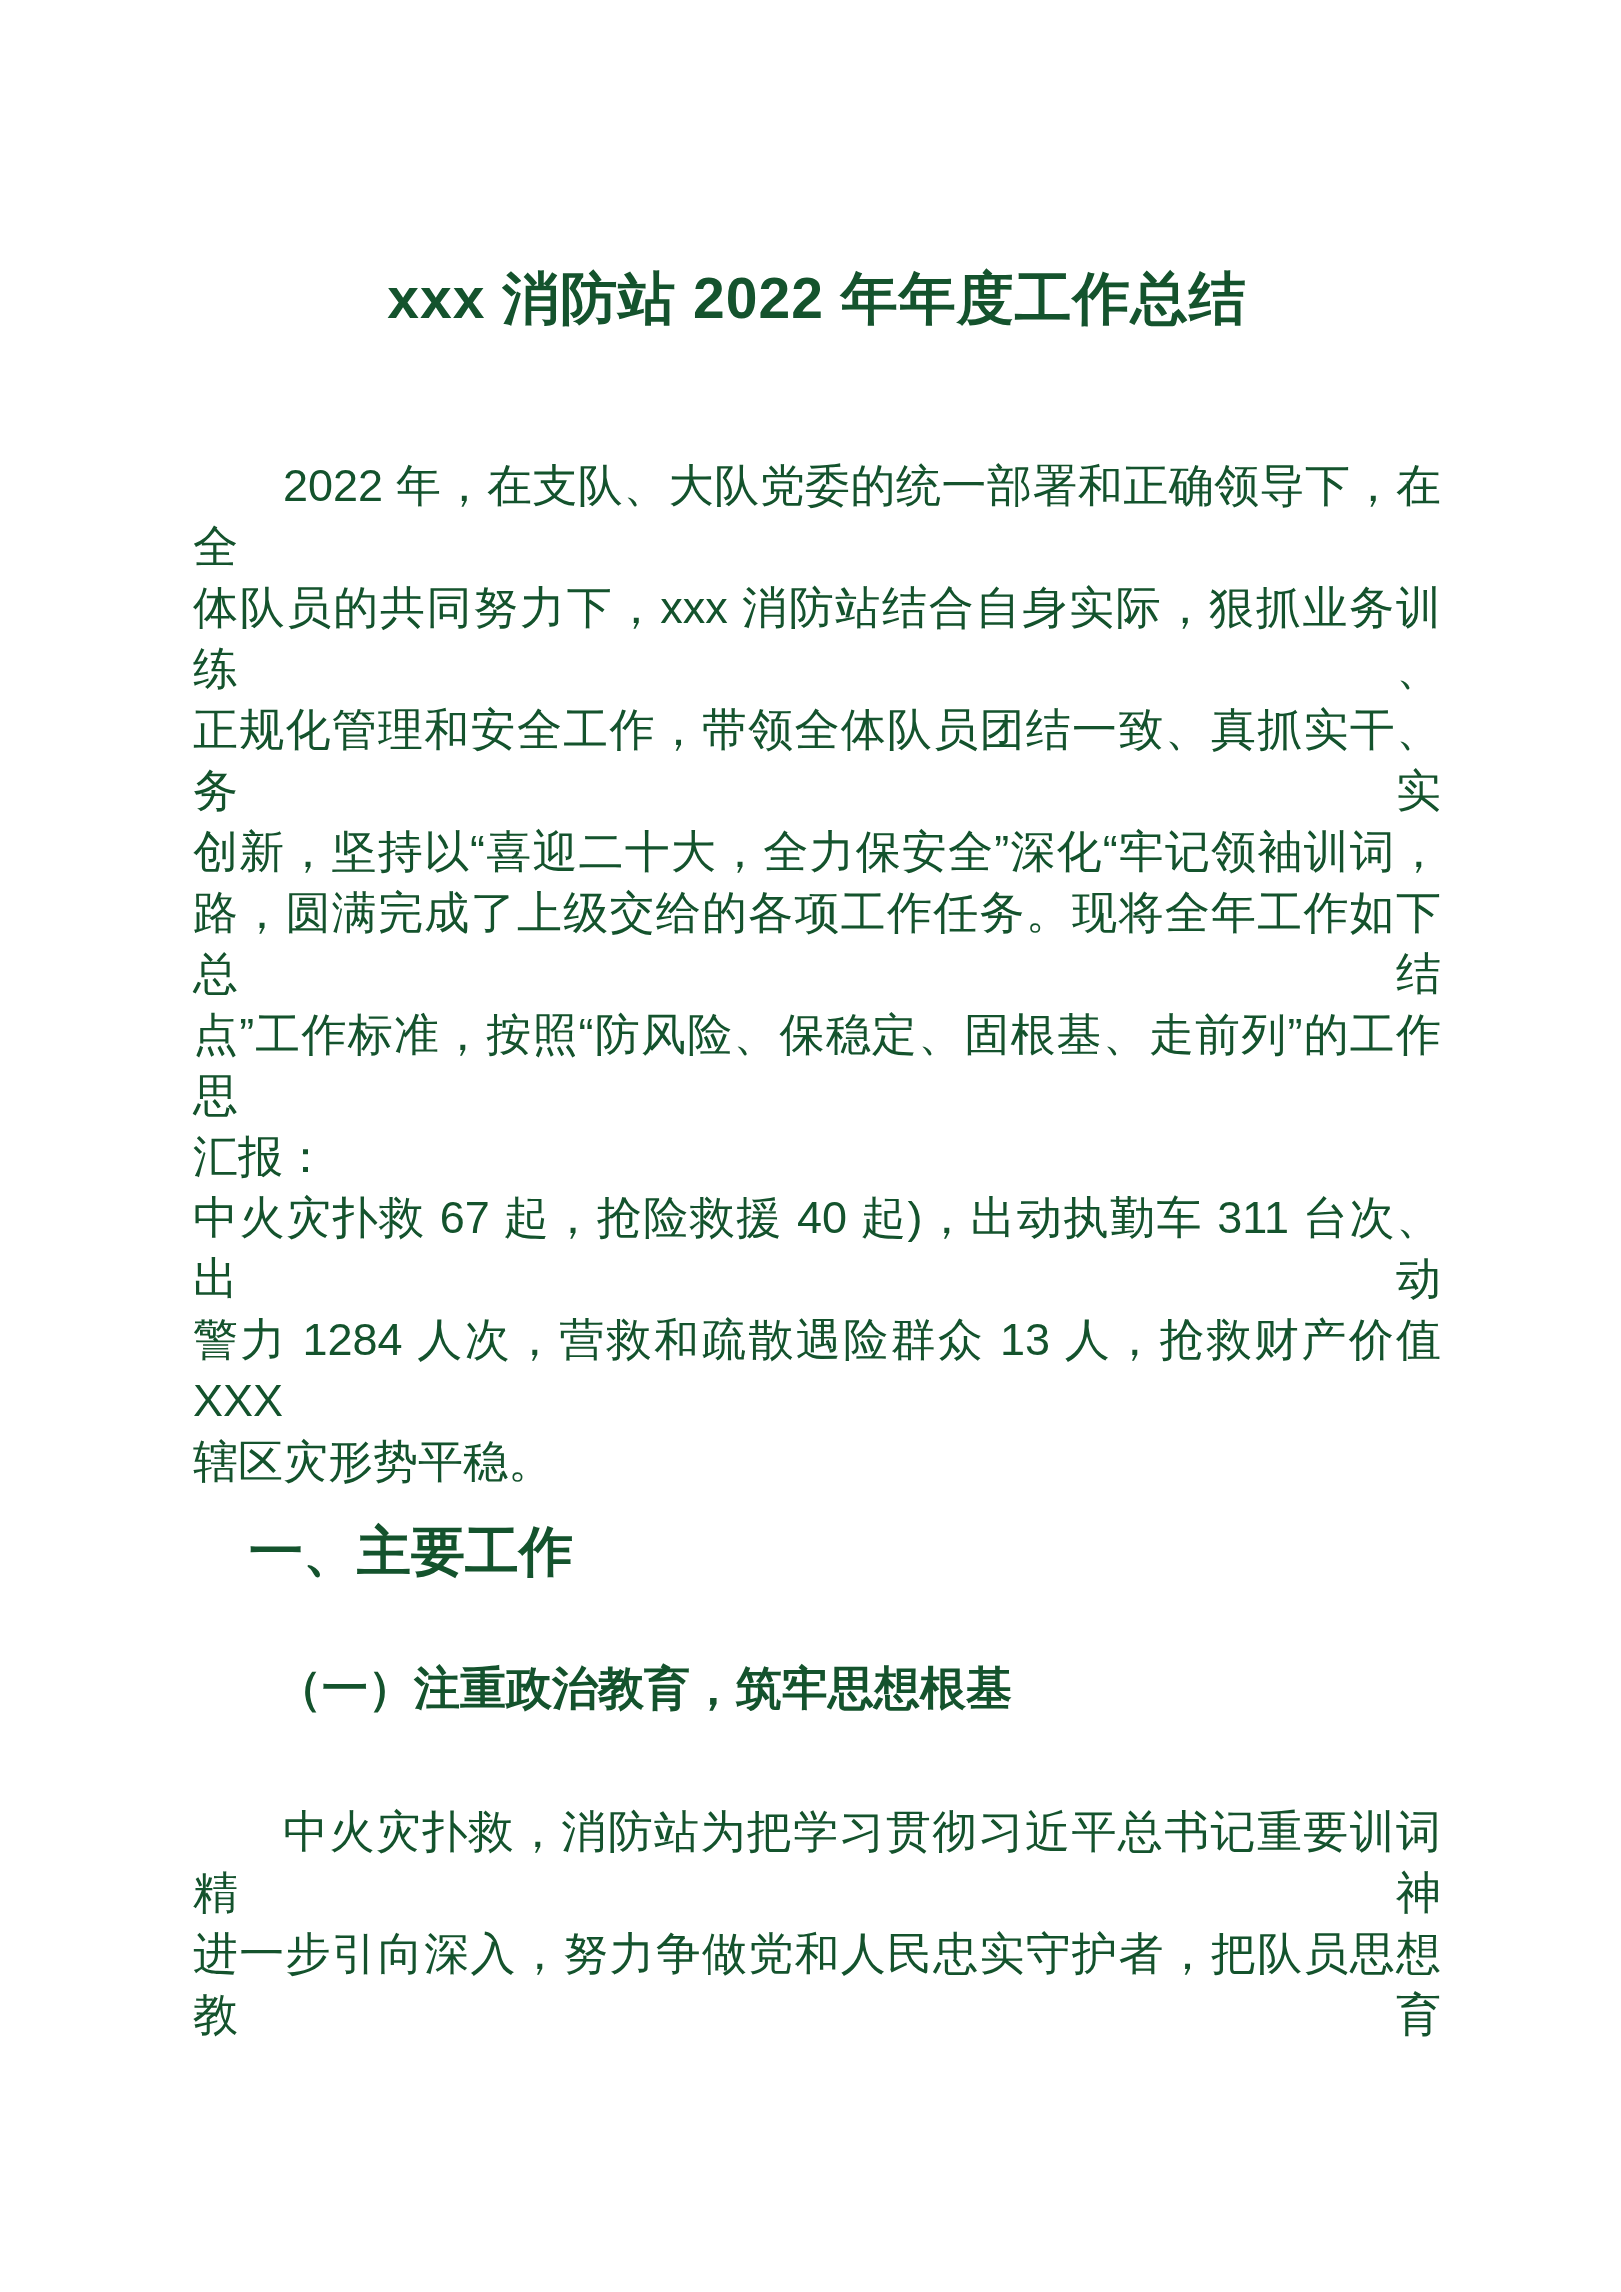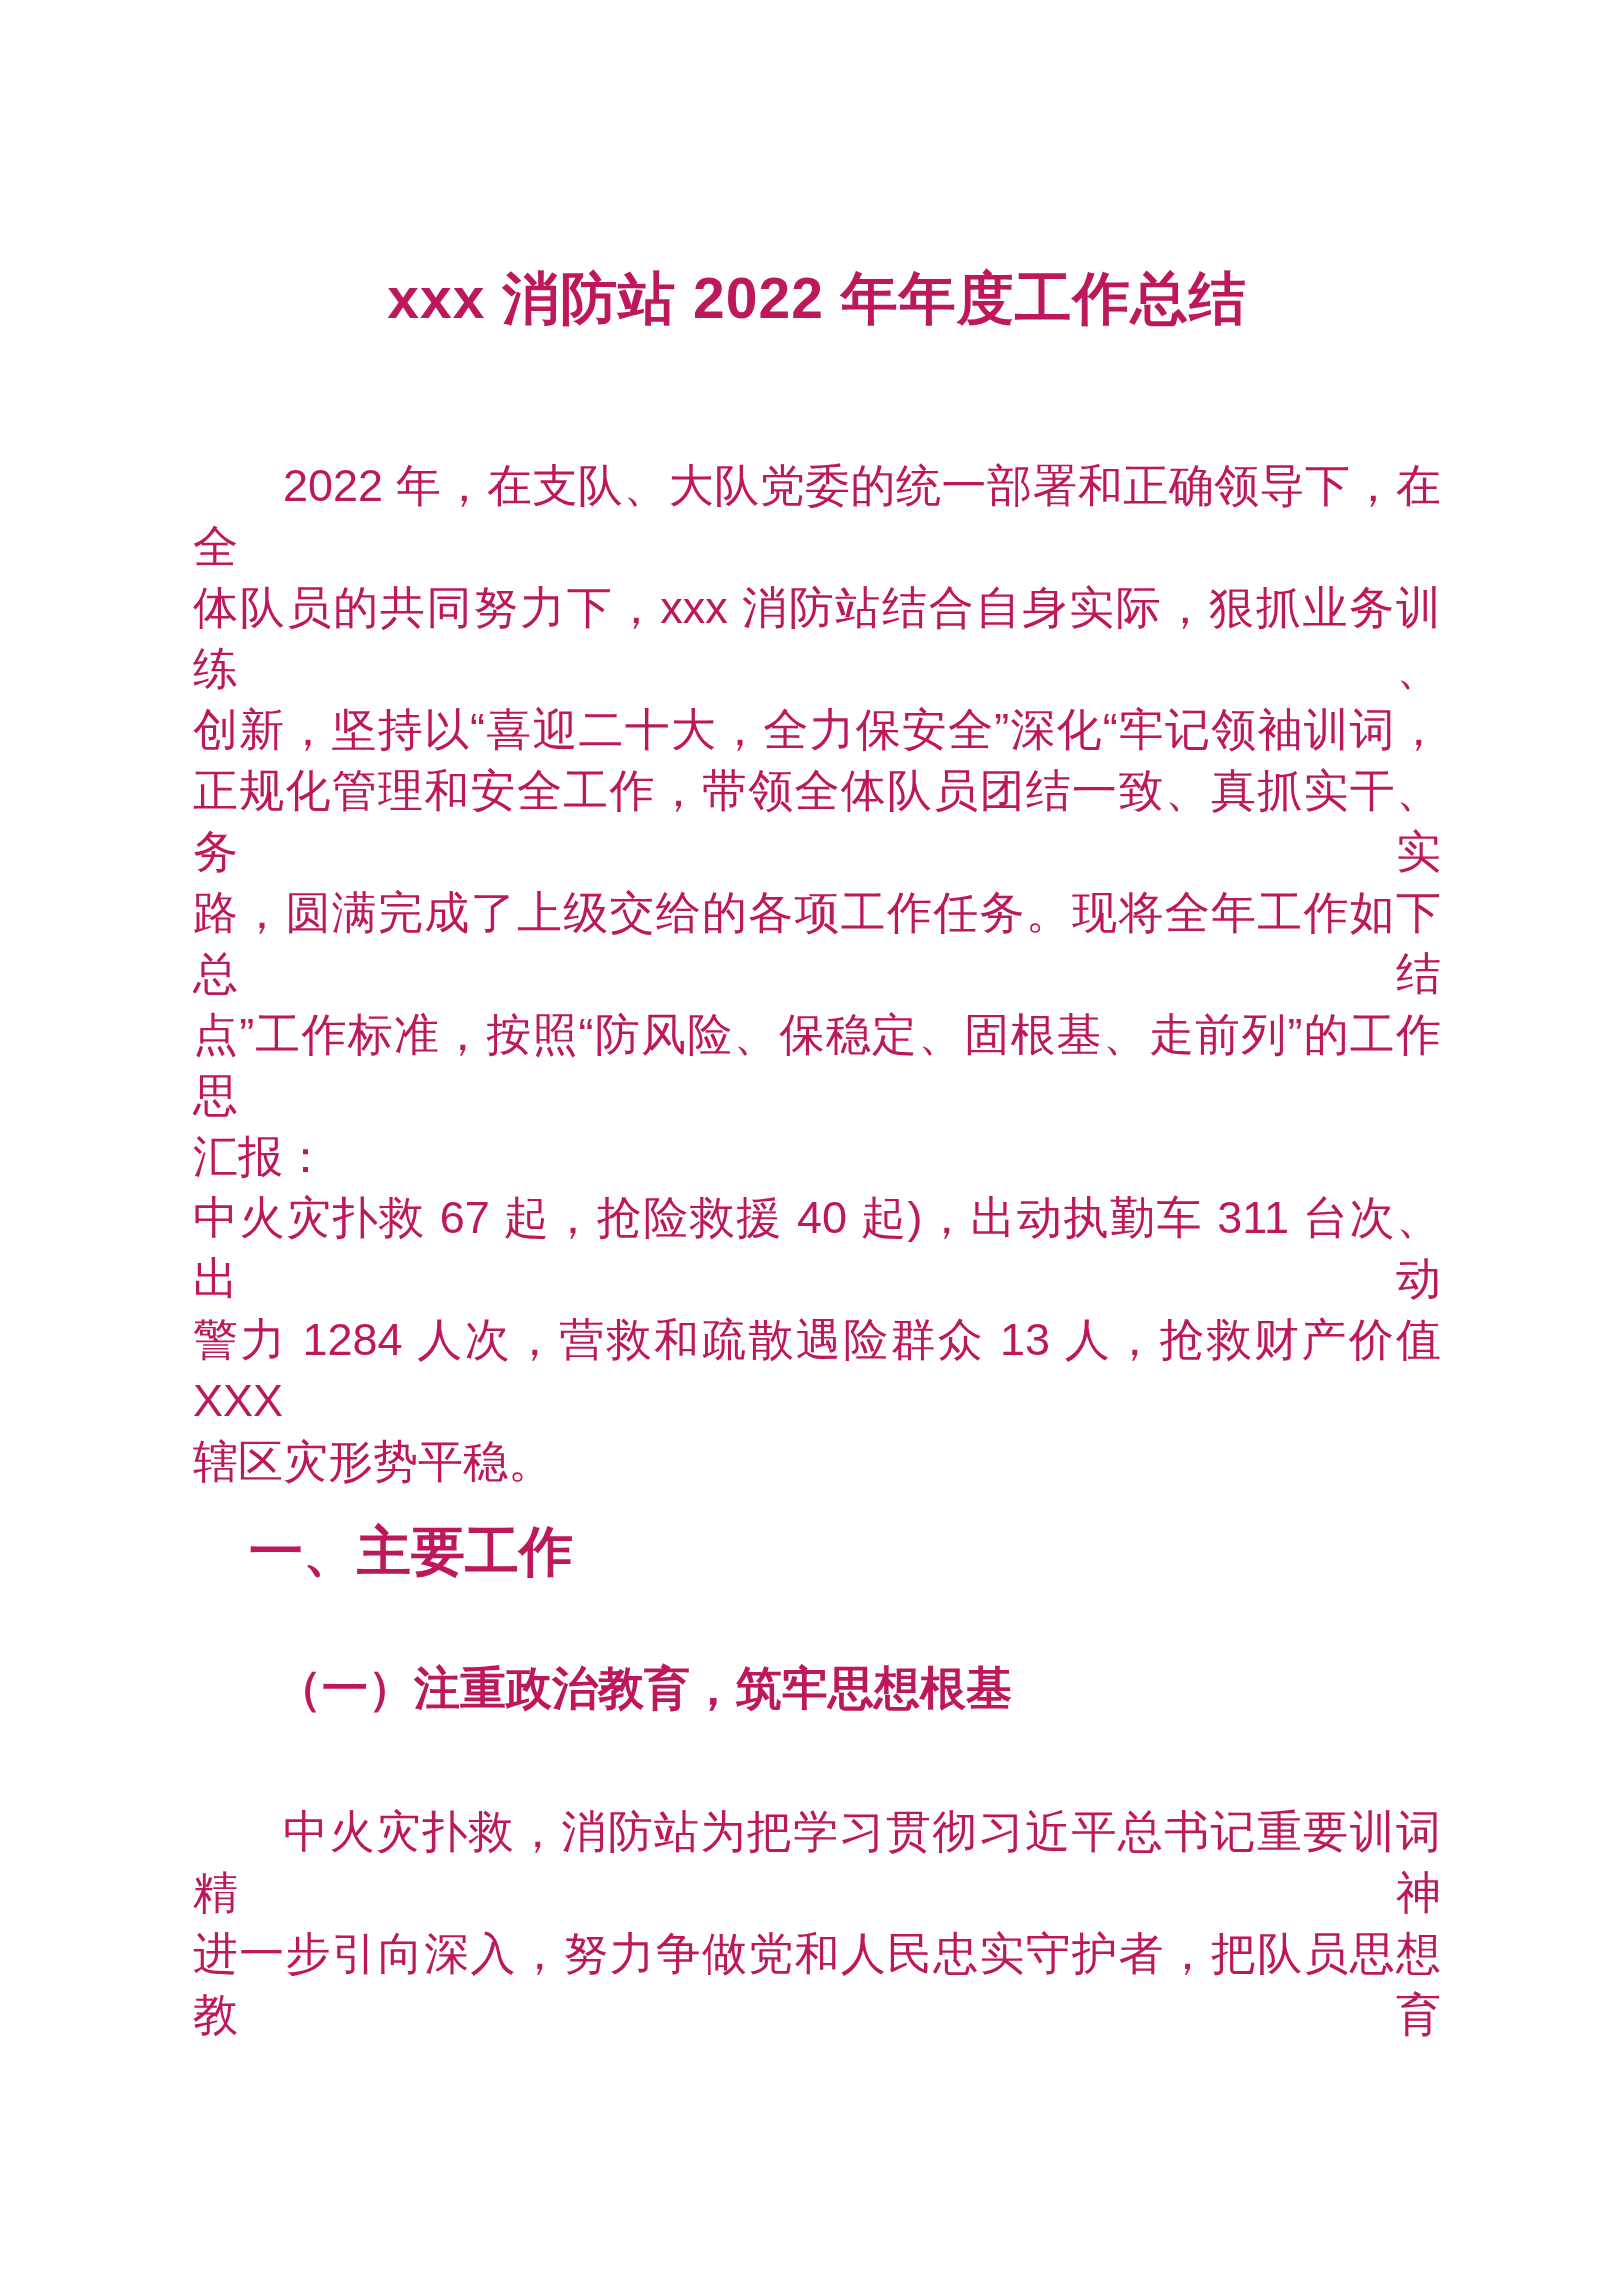--- a/index.html
+++ b/index.html
@@ -5,21 +5,21 @@
   html, body {
     margin: 0;
     padding: 0;
     background: #ffffff;
   }
   .page {
     position: relative;
     width: 1621px;
     height: 2293px;
     background: #ffffff;
-    color: #be185d;
+    color: #14532d;
     font-family: "Liberation Sans", sans-serif;
     overflow: hidden;
   }
   .content {
     position: absolute;
     left: 193px;
     top: 0;
     width: 1248px;
   }
   .title {
@@ -63,22 +63,22 @@
 <body>
 
 <div class="page">
   <div class="content">
 
     <div class="title">xxx 消防站 2022 年年度工作总结</div>
 
     <div class="para p-intro">
         <div class="line first">2022 年，在支队、大队党委的统一部署和正确领导下，在全</div>
         <div class="line">体队员的共同努力下，xxx 消防站结合自身实际，狠抓业务训练、</div>
+        <div class="line">正规化管理和安全工作，带领全体队员团结一致、真抓实干、务实</div>
         <div class="line">创新，坚持以“喜迎二十大，全力保安全”深化“牢记领袖训词，</div>
-        <div class="line">正规化管理和安全工作，带领全体队员团结一致、真抓实干、务实</div>
         <div class="line">路，圆满完成了上级交给的各项工作任务。现将全年工作如下总结</div>
         <div class="line">点”工作标准，按照“防风险、保稳定、固根基、走前列”的工作思</div>
         <div class="line lastline">汇报：</div>
       </div>
 
     <div class="para">
         <div class="line">中火灾扑救 67 起，抢险救援 40 起)，出动执勤车 311 台次、出动</div>
         <div class="line">警力 1284 人次，营救和疏散遇险群众 13 人，抢救财产价值 XXX</div>
         <div class="line lastline">辖区灾形势平稳。</div>
       </div>

